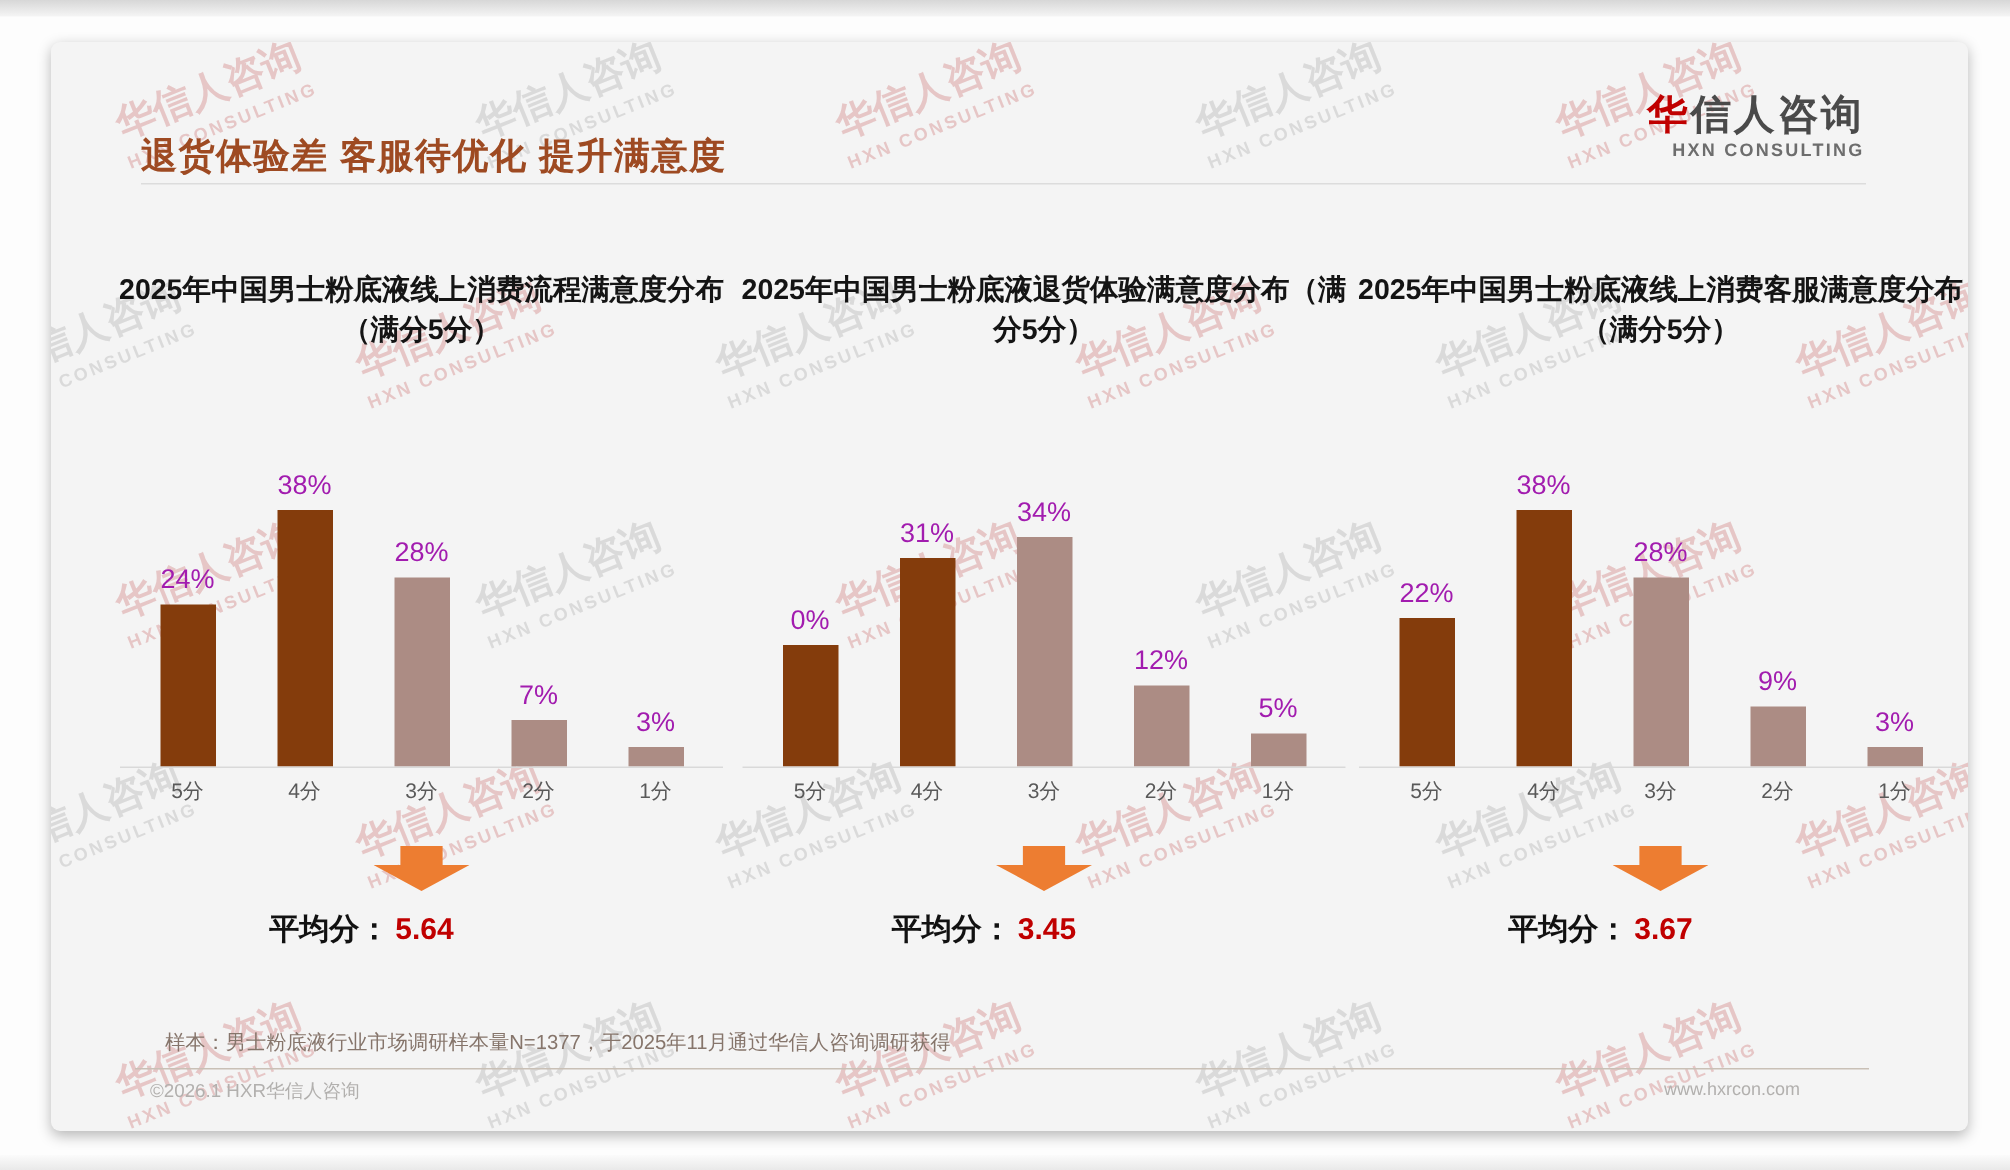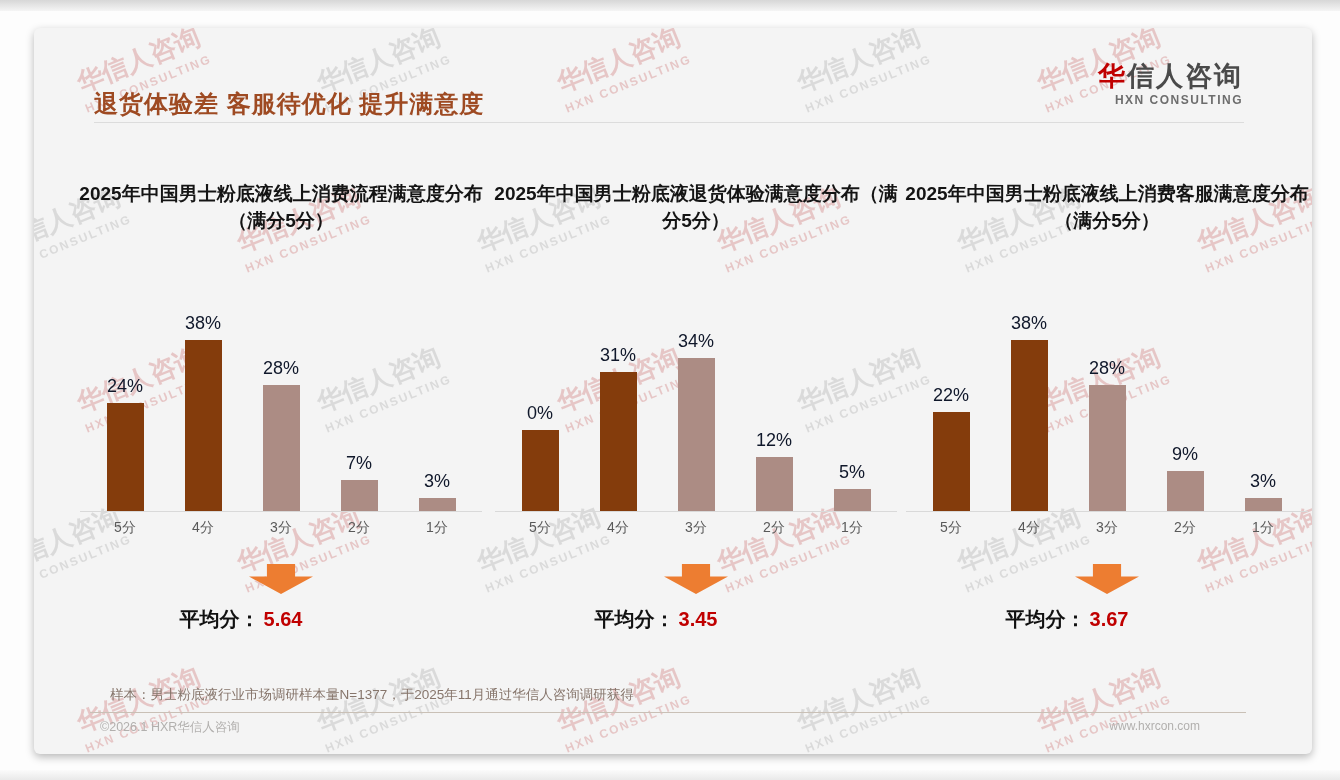--- a/index.html
+++ b/index.html
@@ -40,21 +40,21 @@
   .chart-col.c1{left:457px;}
   .chart-col.c2{left:868px;}
   .chart-title{
     position:absolute;left:0;top:0;width:100%;
     text-align:center;font-size:19px;font-weight:bold;color:#141414;line-height:27px;
   }
   .plot{position:absolute;left:10px;top:91px;width:390px;height:240px;
     display:flex;align-items:flex-end;}
   .slot{width:78px;height:100%;display:flex;flex-direction:column;
     justify-content:flex-end;align-items:center;}
-  .bar-value{font-size:18px;color:#0f172a;margin-bottom:6px;}
+  .bar-value{font-size:18px;color:#a21caf;margin-bottom:6px;}
   .bar{width:37px;}
   .axis{position:absolute;left:4px;top:331px;width:402px;height:1px;background:#d9d9d9;}
   .xlabels{position:absolute;left:10px;top:339px;width:390px;display:flex;}
   .xlabel{width:78px;text-align:center;font-size:14px;color:#595959;}
   .down-arrow{
     position:absolute;left:173px;top:384px;width:64px;height:30px;background:#ed7d31;
     clip-path:polygon(28% 0,72% 0,72% 42%,100% 42%,50% 100%,0 42%,28% 42%);
   }
   .avg{position:absolute;left:0;top:426px;width:330px;text-align:center;
     font-size:20px;font-weight:bold;color:#111;}

